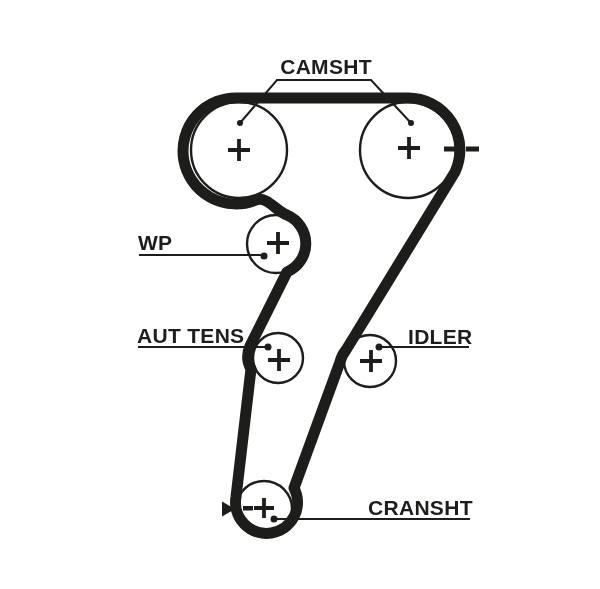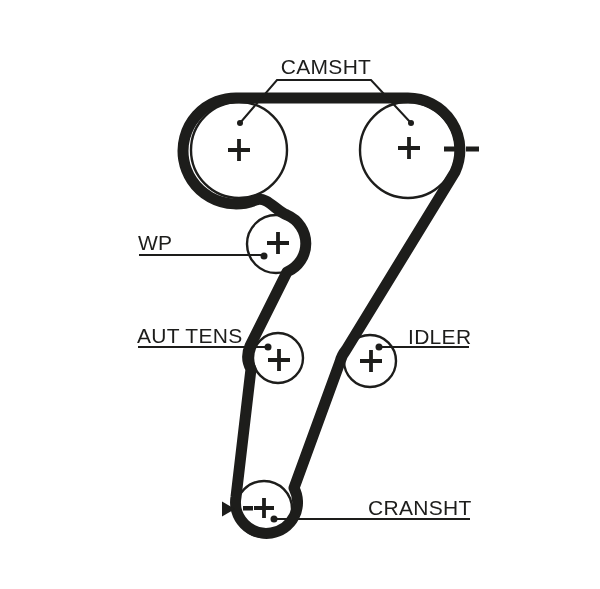--- a/index.html
+++ b/index.html
@@ -7,20 +7,21 @@
     padding: 0;
     background: #ffffff;
   }
   .stage {
     position: relative;
     width: 600px;
     height: 589px;
     background: #ffffff;
     overflow: hidden;
     font-family: "Liberation Sans", sans-serif;
+    font-weight: bold;
   }
   svg text {
     font-family: "Liberation Sans", sans-serif;
     font-size: 21px;
     fill: #1d1d1b;
     letter-spacing: 0.3px;
   }
 </style>
 </head>
 <body>

